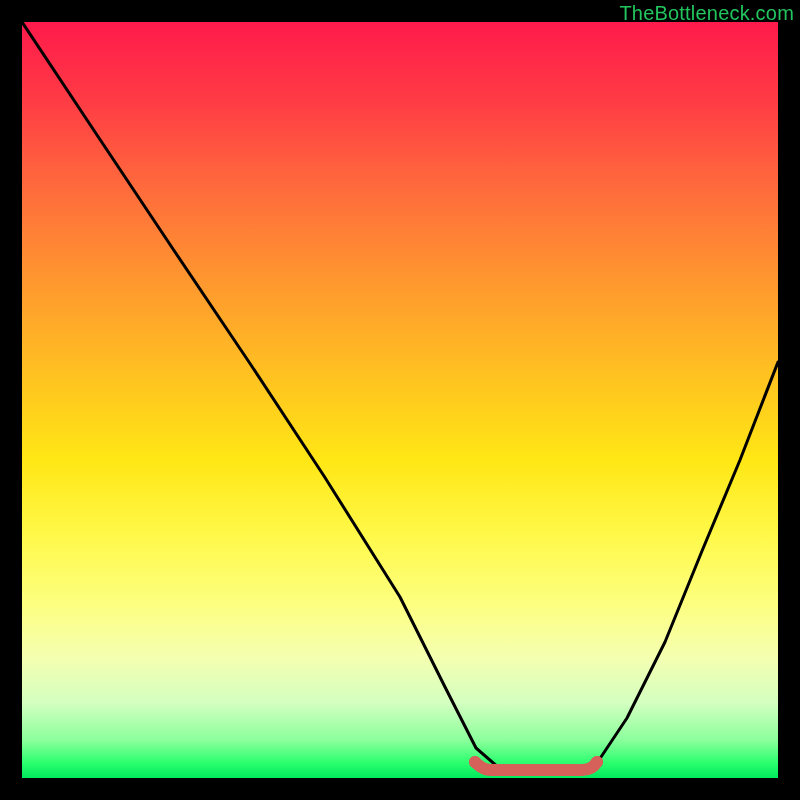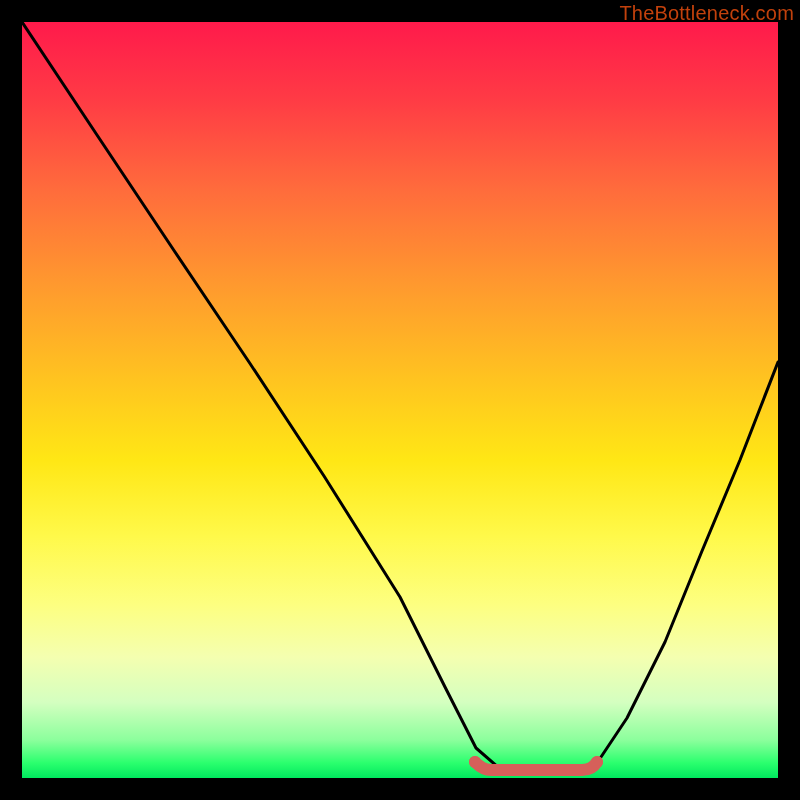--- a/index.html
+++ b/index.html
@@ -37,21 +37,21 @@
     left: 0; top: 0;
     width: 756px; height: 756px;
     display: block;
   }
   .watermark {
     position: absolute;
     top: 2px;
     right: 6px;
     font-family: Arial, Helvetica, sans-serif;
     font-size: 20px;
-    color: #c2410c;
+    color: #22c55e;
     font-weight: 500;
     letter-spacing: 0.2px;
   }
 </style>
 </head>
 <body>
 
 <div class="frame">
   <div class="plot">
     <svg class="curve" viewBox="0 0 756 756" preserveAspectRatio="none">

